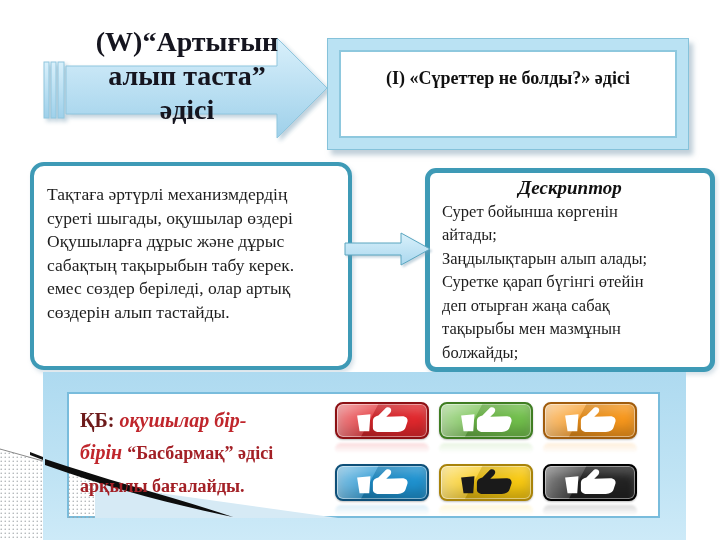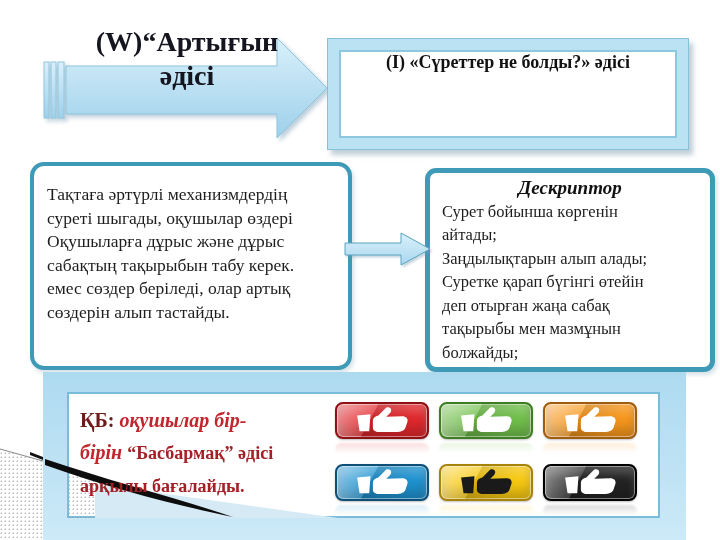--- a/index.html
+++ b/index.html
@@ -15,21 +15,21 @@
     font-size:28px;line-height:34px;font-weight:bold;color:#15151f;z-index:2;
   }
   
   .method-box{
     position:absolute;left:327px;top:38px;width:362px;height:112px;
     background:#bae2f3;border:1px solid #85c2da;box-sizing:border-box;
     box-shadow:4px 5px 5px rgba(130,160,180,.5);
   }
   .method-inner{
     position:absolute;inset:11px;background:#ffffff;border:2px solid #8ec8de;
-    display:flex;justify-content:center;padding-bottom:32px;
+    display:flex;align-items:center;justify-content:center;padding-bottom:32px;
     box-sizing:border-box;
   }
   .method-label{font-size:18px;font-weight:bold;color:#111111;}
   
   .task-box{
     position:absolute;left:30px;top:162px;width:322px;height:208px;
     background:#ffffff;border:4px solid #3e9ab6;border-radius:14px;
     box-sizing:border-box;box-shadow:2px 3px 4px rgba(140,170,190,.35);
     padding:17px 13px;color:#1d1d1d;font-size:17.5px;line-height:23.5px;
   }
@@ -97,20 +97,21 @@
     </defs>
     <g fill="url(#ag)" stroke="#8fc6de" stroke-width="1">
       <rect x="2" y="26" width="5" height="56"></rect>
       <rect x="9" y="26" width="5" height="56"></rect>
       <rect x="16" y="26" width="6" height="56"></rect>
       <polygon points="24,30 235,30 235,2 285,52 235,102 235,78 24,78"></polygon>
     </g>
   </svg>
   <div class="arrow-text">
       <div class="tline">(W)“Артығын</div>
+      <div class="tline">алып таста”</div>
       <div class="tline">әдісі</div>
     </div>
 
   <div class="method-box">
     <div class="method-inner">
       <span class="method-label">(І) «Сүреттер не болды?» әдісі</span>
     </div>
   </div>
 
   <div class="task-box">

